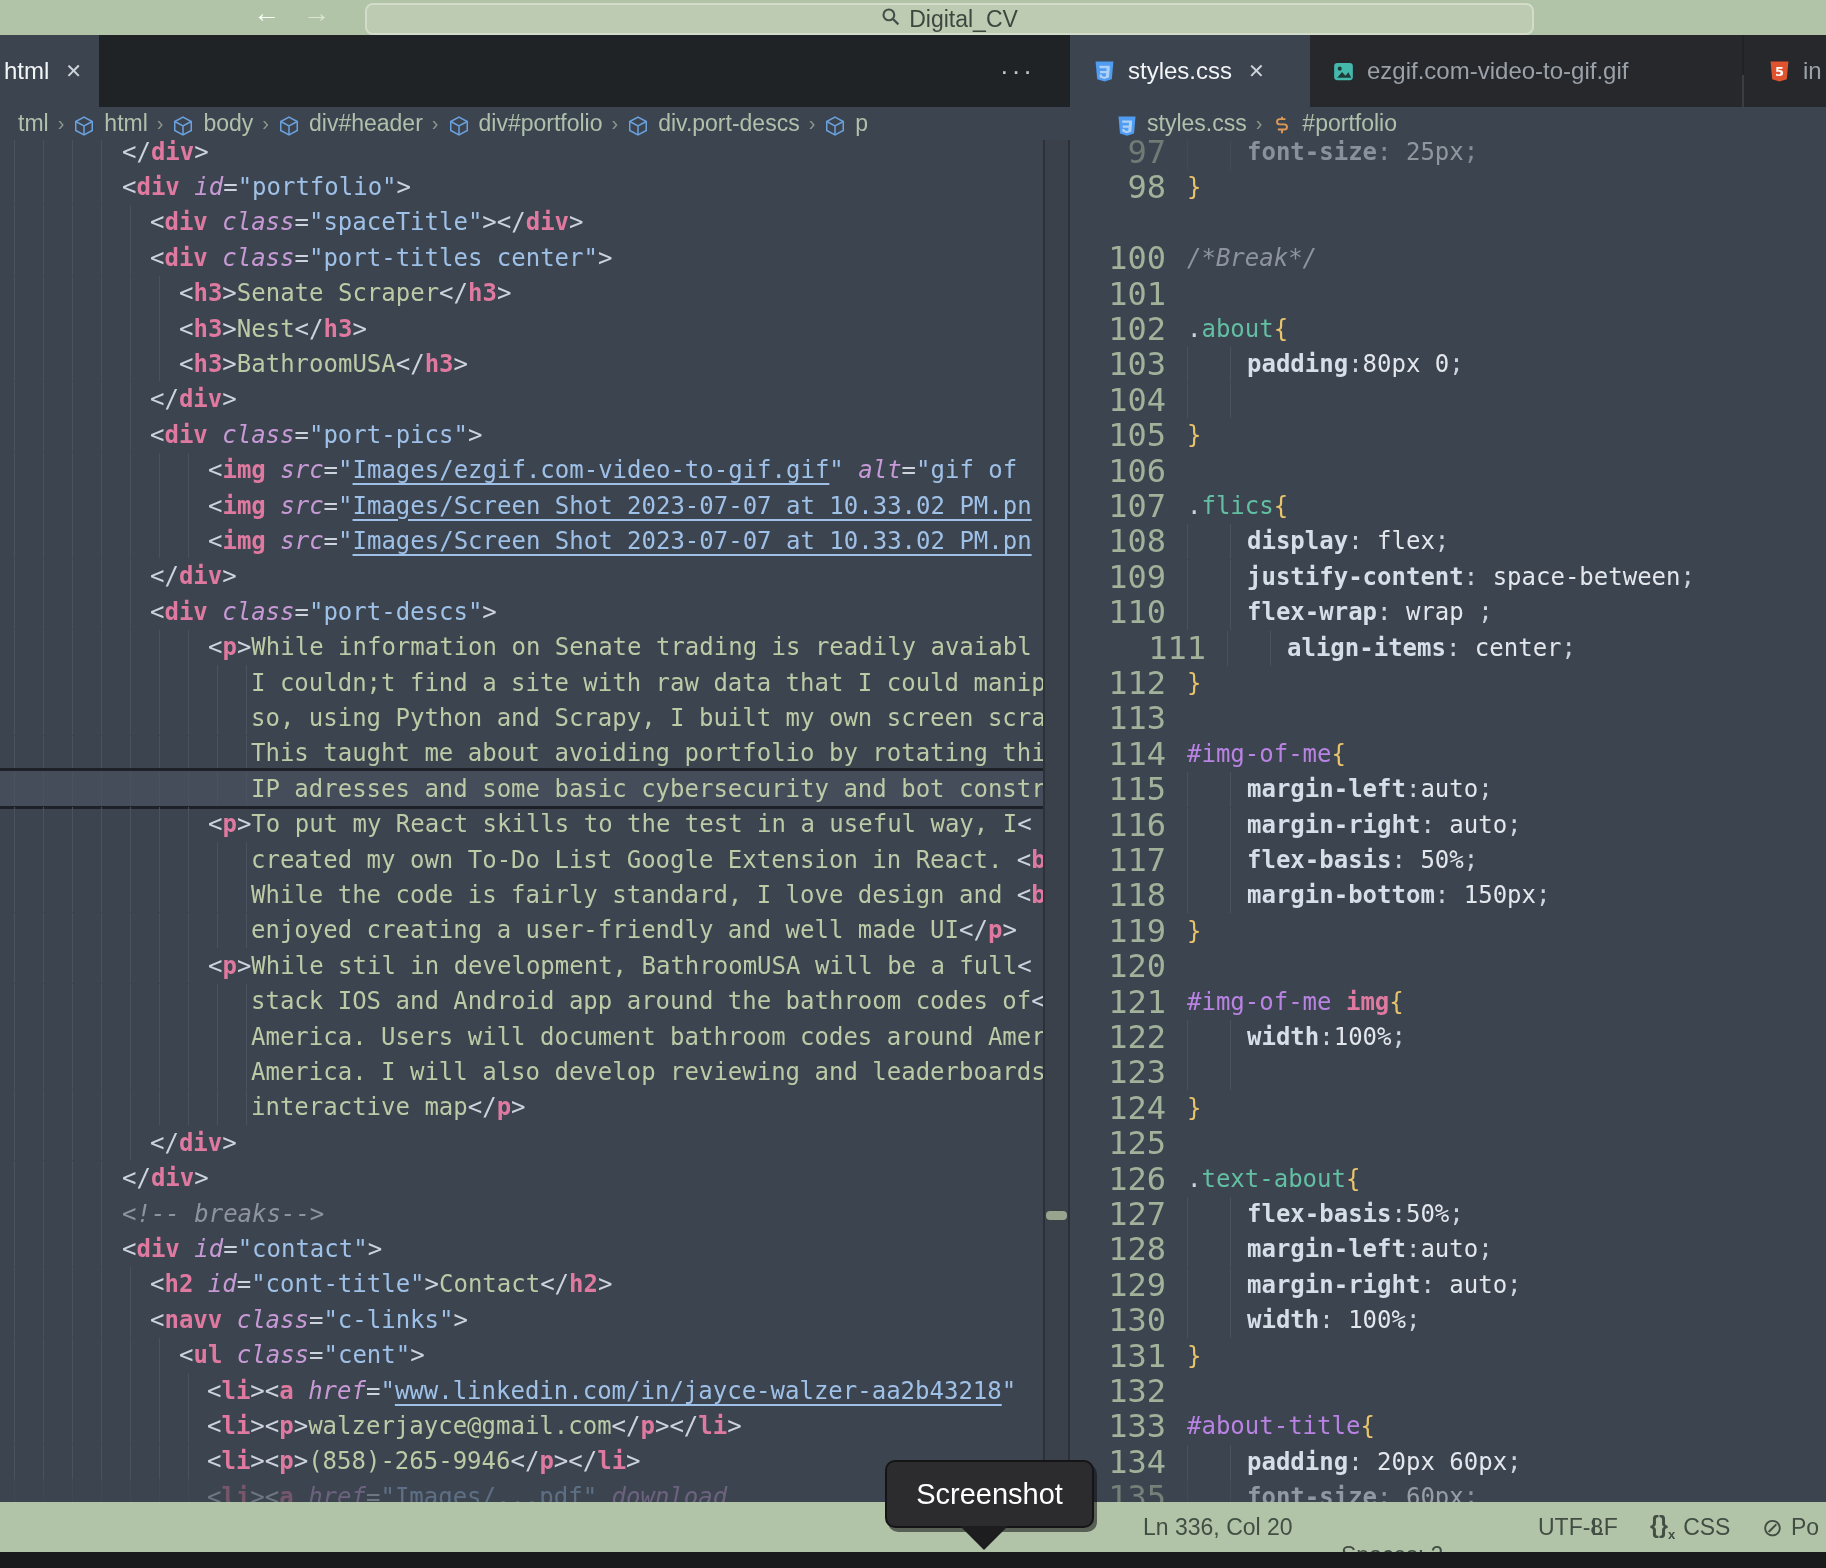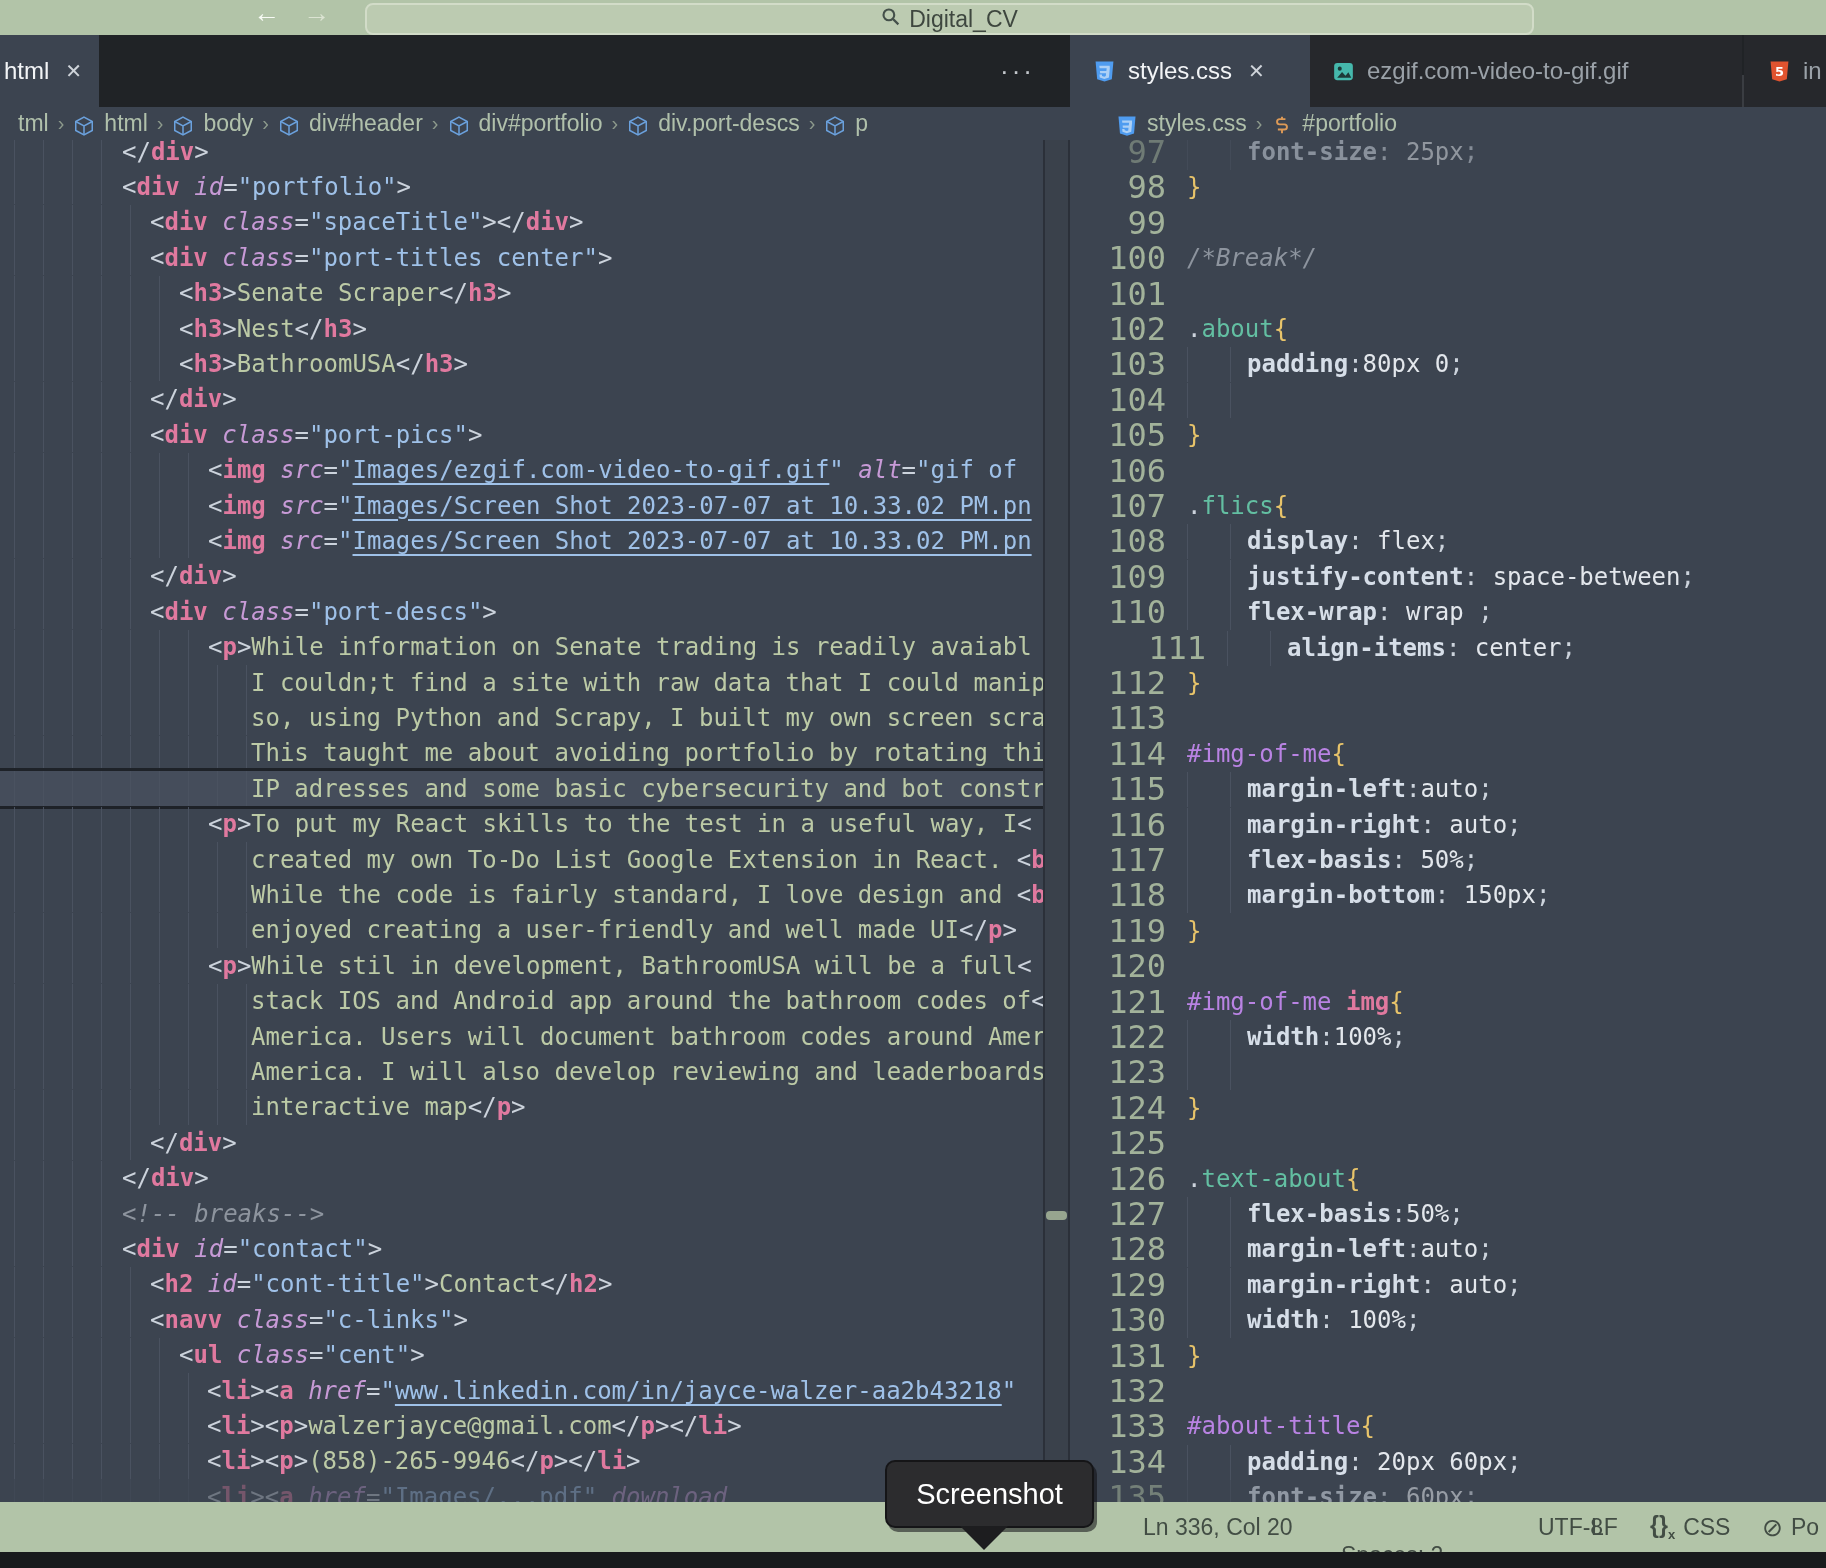--- a/index.html
+++ b/index.html
@@ -259,21 +259,20 @@
         <div class="cl-line" style="top: 1233px;"><span class="ind g" style="width: 207px;"></span><span class="sg-pn">&lt;</span><span class="sg-tag">li</span><span class="sg-pn">&gt;&lt;</span><span class="sg-tag">a</span><span class="sg-at"> href</span><span class="sg-pn">=</span><span class="sg-st">"</span><span class="sg-lk">www.linkedin.com/in/jayce-walzer-aa2b43218</span><span class="sg-st">"</span></div>
         <div class="cl-line" style="top: 1268.4px;"><span class="ind g" style="width: 207px;"></span><span class="sg-pn">&lt;</span><span class="sg-tag">li</span><span class="sg-pn">&gt;&lt;</span><span class="sg-tag">p</span><span class="sg-pn">&gt;</span><span class="sg-tx">walzerjayce@gmail.com</span><span class="sg-pn">&lt;/</span><span class="sg-tag">p</span><span class="sg-pn">&gt;&lt;/</span><span class="sg-tag">li</span><span class="sg-pn">&gt;</span></div>
         <div class="cl-line" style="top: 1303.8px;"><span class="ind g" style="width: 207px;"></span><span class="sg-pn">&lt;</span><span class="sg-tag">li</span><span class="sg-pn">&gt;&lt;</span><span class="sg-tag">p</span><span class="sg-pn">&gt;</span><span class="sg-tx">(858)-265-9946</span><span class="sg-pn">&lt;/</span><span class="sg-tag">p</span><span class="sg-pn">&gt;&lt;/</span><span class="sg-tag">li</span><span class="sg-pn">&gt;</span></div>
         <div class="cl-line" style="top: 1339.2px; opacity: 0.35;"><span class="ind g" style="width: 207px;"></span><span class="sg-pn">&lt;</span><span class="sg-tag">li</span><span class="sg-pn">&gt;&lt;</span><span class="sg-tag">a</span><span class="sg-at"> href</span><span class="sg-pn">=</span><span class="sg-st">"</span><span class="sg-lk">Images/...pdf</span><span class="sg-st">"</span><span class="sg-at"> download</span></div>
       </div>
     <div class="scrollstrip"></div>
     <div class="scrollthumb"></div>
     <div class="pane-right" id="right-pane">
         <div class="cl-line" style="top: -5px; opacity: 0.5;"><span class="lnum">97</span><i class="guide" style="left: 117px;"></i><i class="guide" style="left: 160px;"></i><span class="rcode" style="left: 177px;"><span class="sg-pr">font-size</span><span class="sg-pn">: </span><span class="sg-vl">25px</span><span class="sg-pn">;</span></span></div>
         <div class="cl-line" style="top: 30.4px;"><span class="lnum">98</span><span class="rcode" style="left: 117px;"><span class="sg-br">}</span></span></div>
-        <div class="cl-line" style="top: 65.8px;"><span class="lnum">99</span><span class="rcode" style="left: 117px;"></span></div>
         <div class="cl-line" style="top: 101.2px;"><span class="lnum">100</span><span class="rcode" style="left: 117px;"><span class="sg-cm">/*Break*/</span></span></div>
         <div class="cl-line" style="top: 136.6px;"><span class="lnum">101</span><span class="rcode" style="left: 117px;"></span></div>
         <div class="cl-line" style="top: 172px;"><span class="lnum">102</span><span class="rcode" style="left: 117px;"><span class="sg-pn">.</span><span class="sg-cl">about</span><span class="sg-br">{</span></span></div>
         <div class="cl-line" style="top: 207.4px;"><span class="lnum">103</span><i class="guide" style="left: 117px;"></i><i class="guide" style="left: 160px;"></i><span class="rcode" style="left: 177px;"><span class="sg-pr">padding</span><span class="sg-pn">:</span><span class="sg-vl">80px 0</span><span class="sg-pn">;</span></span></div>
         <div class="cl-line" style="top: 242.8px;"><span class="lnum">104</span><i class="guide" style="left: 117px;"></i><i class="guide" style="left: 160px;"></i><span class="rcode" style="left: 117px;"></span></div>
         <div class="cl-line" style="top: 278.2px;"><span class="lnum">105</span><span class="rcode" style="left: 117px;"><span class="sg-br">}</span></span></div>
         <div class="cl-line" style="top: 313.6px;"><span class="lnum">106</span><span class="rcode" style="left: 117px;"></span></div>
         <div class="cl-line" style="top: 349px;"><span class="lnum">107</span><span class="rcode" style="left: 117px;"><span class="sg-pn">.</span><span class="sg-cl">flics</span><span class="sg-br">{</span></span></div>
         <div class="cl-line" style="top: 384.4px;"><span class="lnum">108</span><i class="guide" style="left: 117px;"></i><i class="guide" style="left: 160px;"></i><span class="rcode" style="left: 177px;"><span class="sg-pr">display</span><span class="sg-pn">: </span><span class="sg-vl">flex</span><span class="sg-pn">;</span></span></div>
         <div class="cl-line" style="top: 419.8px;"><span class="lnum">109</span><i class="guide" style="left: 117px;"></i><i class="guide" style="left: 160px;"></i><span class="rcode" style="left: 177px;"><span class="sg-pr">justify-content</span><span class="sg-pn">: </span><span class="sg-vl">space-between</span><span class="sg-pn">;</span></span></div>

